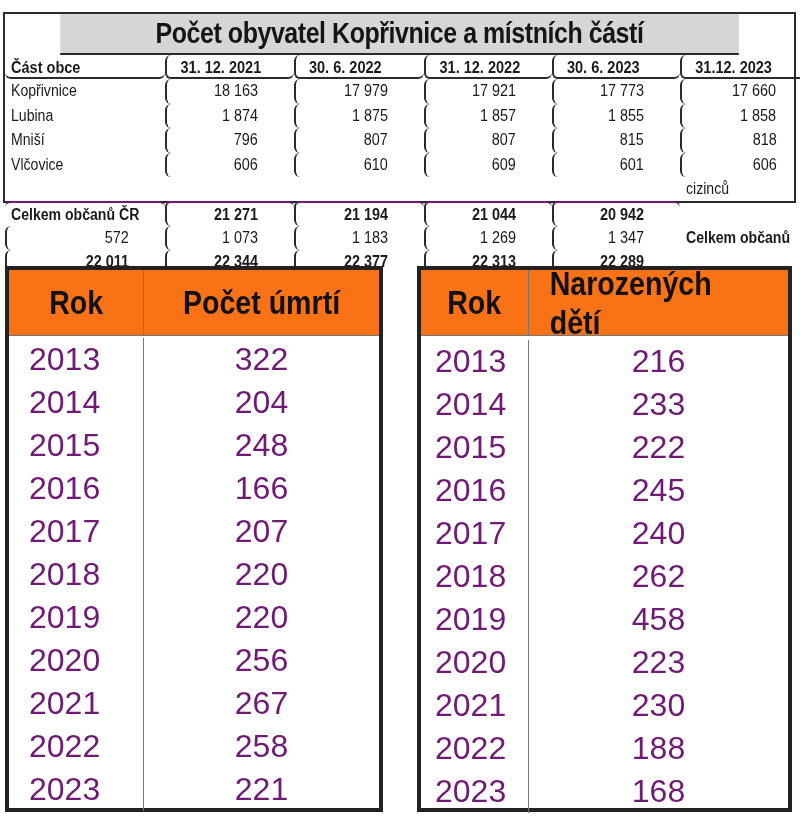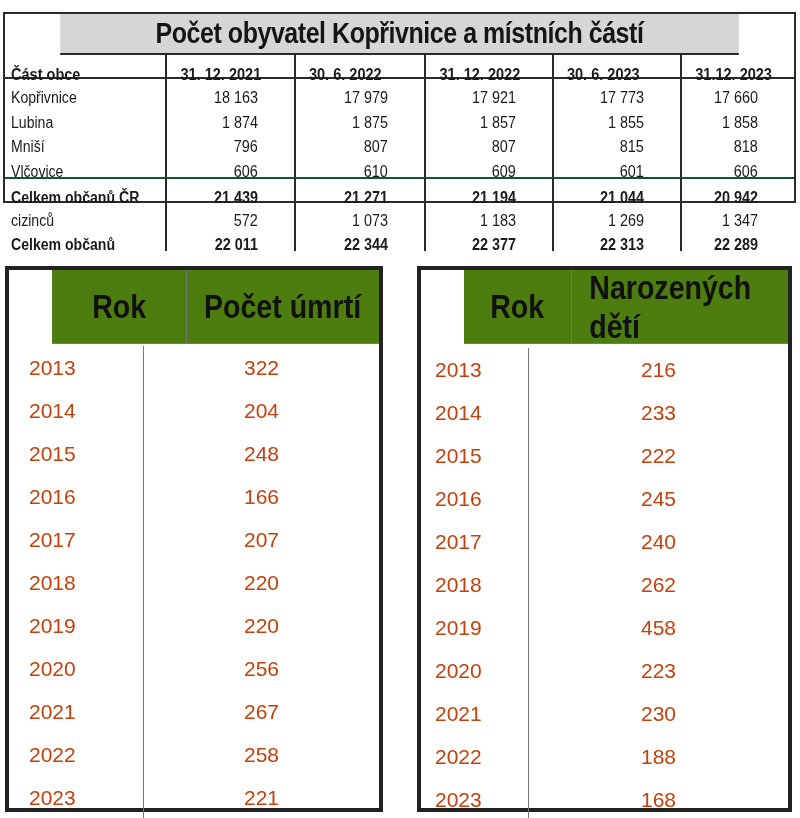--- a/index.html
+++ b/index.html
@@ -12,50 +12,50 @@
     border: 2px solid #2a2a2a;
   }
   .top-title {
     height: 41px; background: #d6d6d6; border-bottom: 2px solid #2a2a2a;
     display: flex; align-items: center; justify-content: center;
     font-family: "Liberation Sans", sans-serif; font-weight: 700; font-size: 29px;
     letter-spacing: -0.5px; transform: scaleX(0.86); transform-origin: center;
     color: #151515;
   }
   .top-grid { display: grid; grid-template-columns: 160px 129px 130px 128px 128px 1fr; }
-  .cell { font-size: 16px; height: 24.5px; line-height: 24.5px; padding: 7px 8px; white-space: nowrap; }
+  .cell { font-size: 16px; height: 24.5px; line-height: 24.5px; padding: 0 8px; white-space: nowrap; border-radius: 6px; }
   .hdr { height: 24px; line-height: 24px; font-weight: 700; font-size: 16.5px; border-bottom: 2px solid #2a2a2a; }
   .hdr.c { text-align: left; }
   .vl { border-left: 2px solid #2a2a2a; }
   .num { text-align: right; padding-right: 36px; }
   .lbl { padding-left: 6px; }
   .b { font-weight: 700; }
-  .sep { border-top: 2px solid #14532d; }
+  .sep { border-top: 2px solid #701a75; margin-top: 24px; }
   .cond { display: inline-block; transform: scaleX(0.88); transform-origin: left center; }
   .condc { display: inline-block; transform: scaleX(0.88); transform-origin: center; }
   .condr { display: inline-block; transform: scaleX(0.9); transform-origin: right center; }
 
   
   .yt {
     position: absolute; top: 266px; height: 546px;
     border: 4px solid #222;
   }
   .yt.left { left: 5px; width: 378px; }
   .yt.right { left: 417px; width: 375px; }
-  .yt-head { display: flex; height: 74px; background: #4d7c0f; border-bottom: 1.5px solid #777; margin-left: 43px; }
+  .yt-head { display: flex; height: 66px; background: #f97316; border-bottom: 1.5px solid #777; }
   .yt-head div {
     display: flex; align-items: center; justify-content: center;
     font-weight: 700; font-size: 34px; color: #111;
   }
   .yt-head .h1 { border-right: 1.5px solid #777; }
   .yt-head span { display: inline-block; transform: scaleX(0.84); }
   .yt-body { display: flex; }
   .yt-col { display: flex; flex-direction: column; }
   .yt-col.c1 { border-right: 1.5px solid #777; }
-  .yt-cell { height: 43px; line-height: 43px; font-size: 21px; text-align: center; color: #c2410c; }
+  .yt-cell { height: 43px; line-height: 43px; font-size: 32px; text-align: center; color: #701a75; }
   .left .c1, .left .h1 { width: 135px; }
   .left .c2, .left .h2 { flex: 1; }
   .right .c1, .right .h1 { width: 108px; }
   .right .c2, .right .h2 { flex: 1; }
   .left .yt-body { padding-top: 2px; }
   .right .yt-body { padding-top: 4px; }
   .left .c1 .yt-cell { text-align: left; padding-left: 20px; }
   .right .c1 .yt-cell { text-align: left; padding-left: 14px; }
 </style>
 </head>
@@ -94,21 +94,20 @@
     <div class="cell num vl"><span class="condr">818</span></div>
 
     <div class="cell lbl"><span class="cond">Vlčovice</span></div>
     <div class="cell num vl"><span class="condr">606</span></div>
     <div class="cell num vl"><span class="condr">610</span></div>
     <div class="cell num vl"><span class="condr">609</span></div>
     <div class="cell num vl"><span class="condr">601</span></div>
     <div class="cell num vl"><span class="condr">606</span></div>
 
     <div class="cell lbl b sep"><span class="cond">Celkem občanů ČR</span></div>
-    <div class="cell num vl b sep"><span class="condr">21 439</span></div>
     <div class="cell num vl b sep"><span class="condr">21 271</span></div>
     <div class="cell num vl b sep"><span class="condr">21 194</span></div>
     <div class="cell num vl b sep"><span class="condr">21 044</span></div>
     <div class="cell num vl b sep"><span class="condr">20 942</span></div>
 
     <div class="cell lbl"><span class="cond">cizinců</span></div>
     <div class="cell num vl"><span class="condr">572</span></div>
     <div class="cell num vl"><span class="condr">1 073</span></div>
     <div class="cell num vl"><span class="condr">1 183</span></div>
     <div class="cell num vl"><span class="condr">1 269</span></div>

